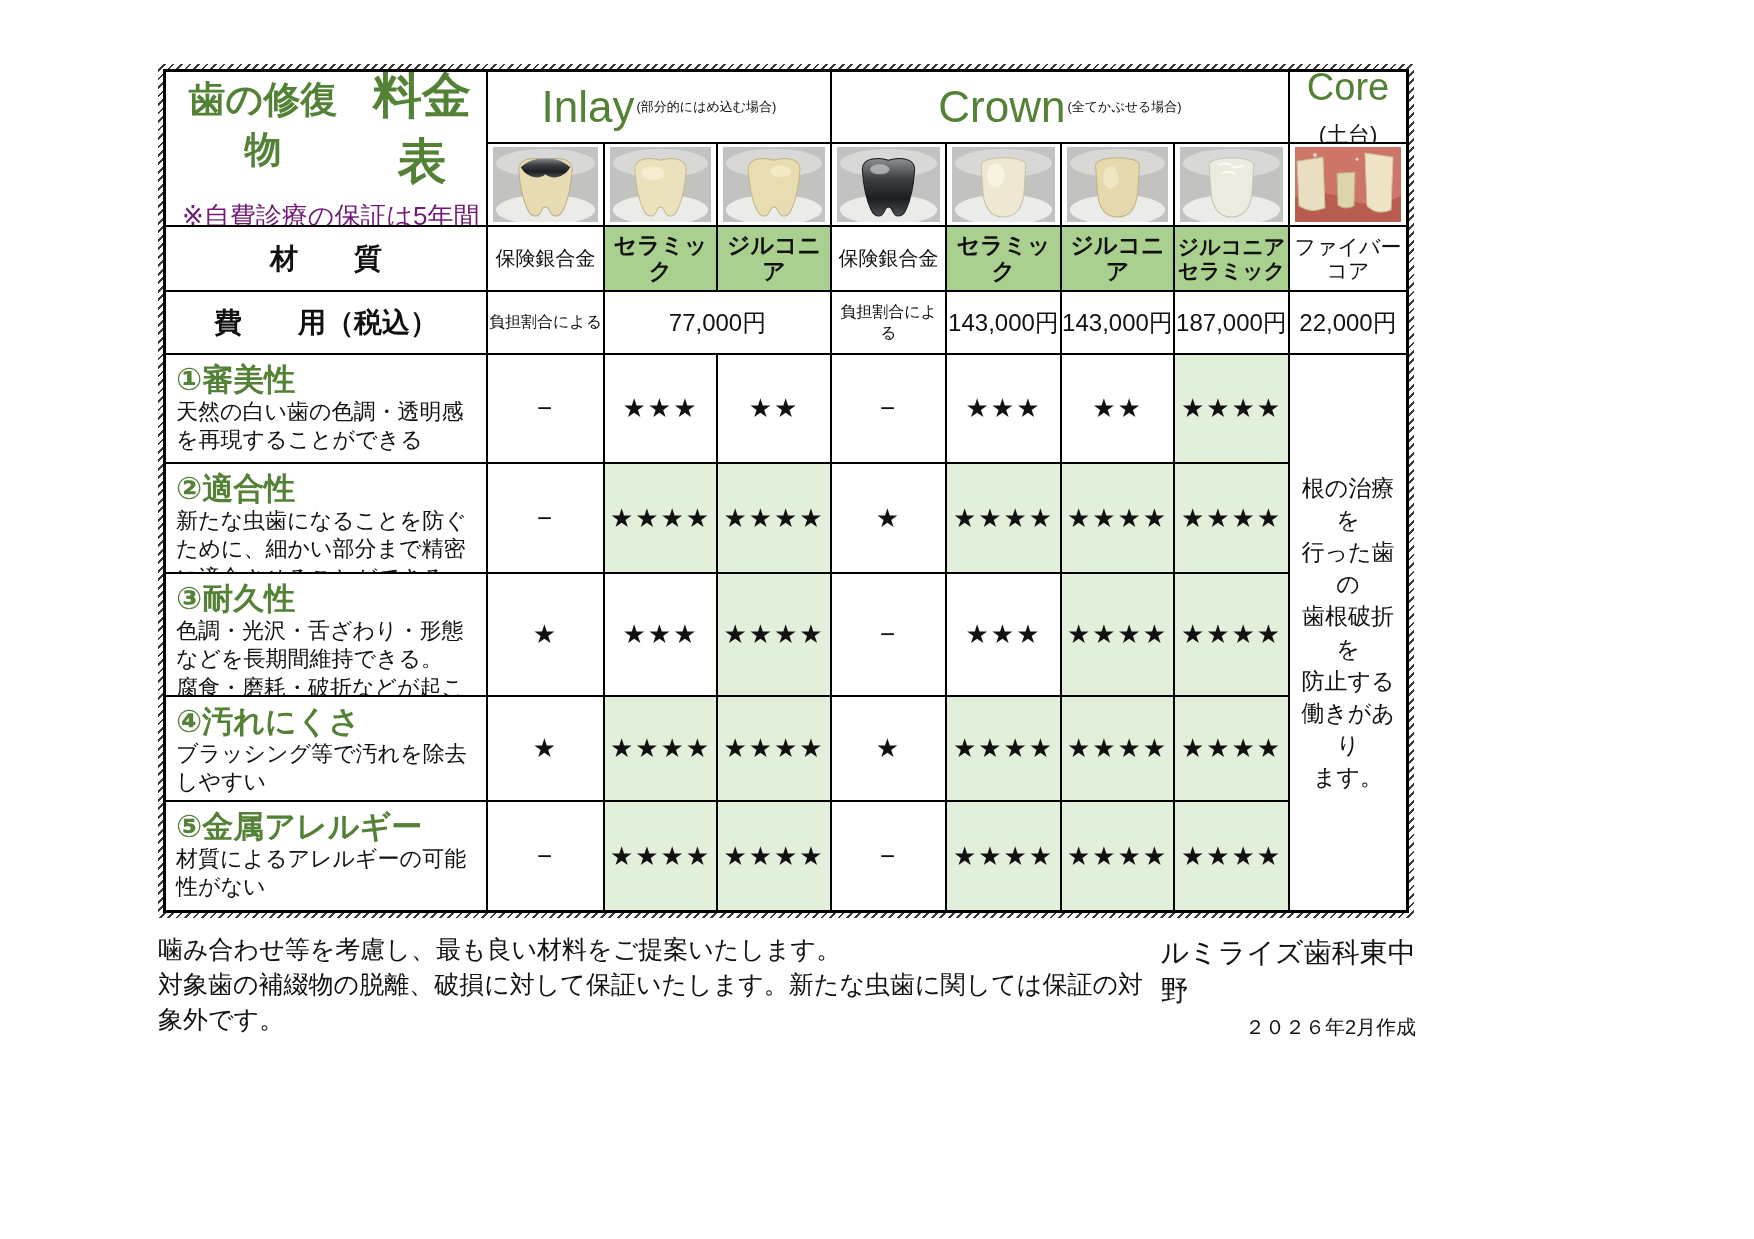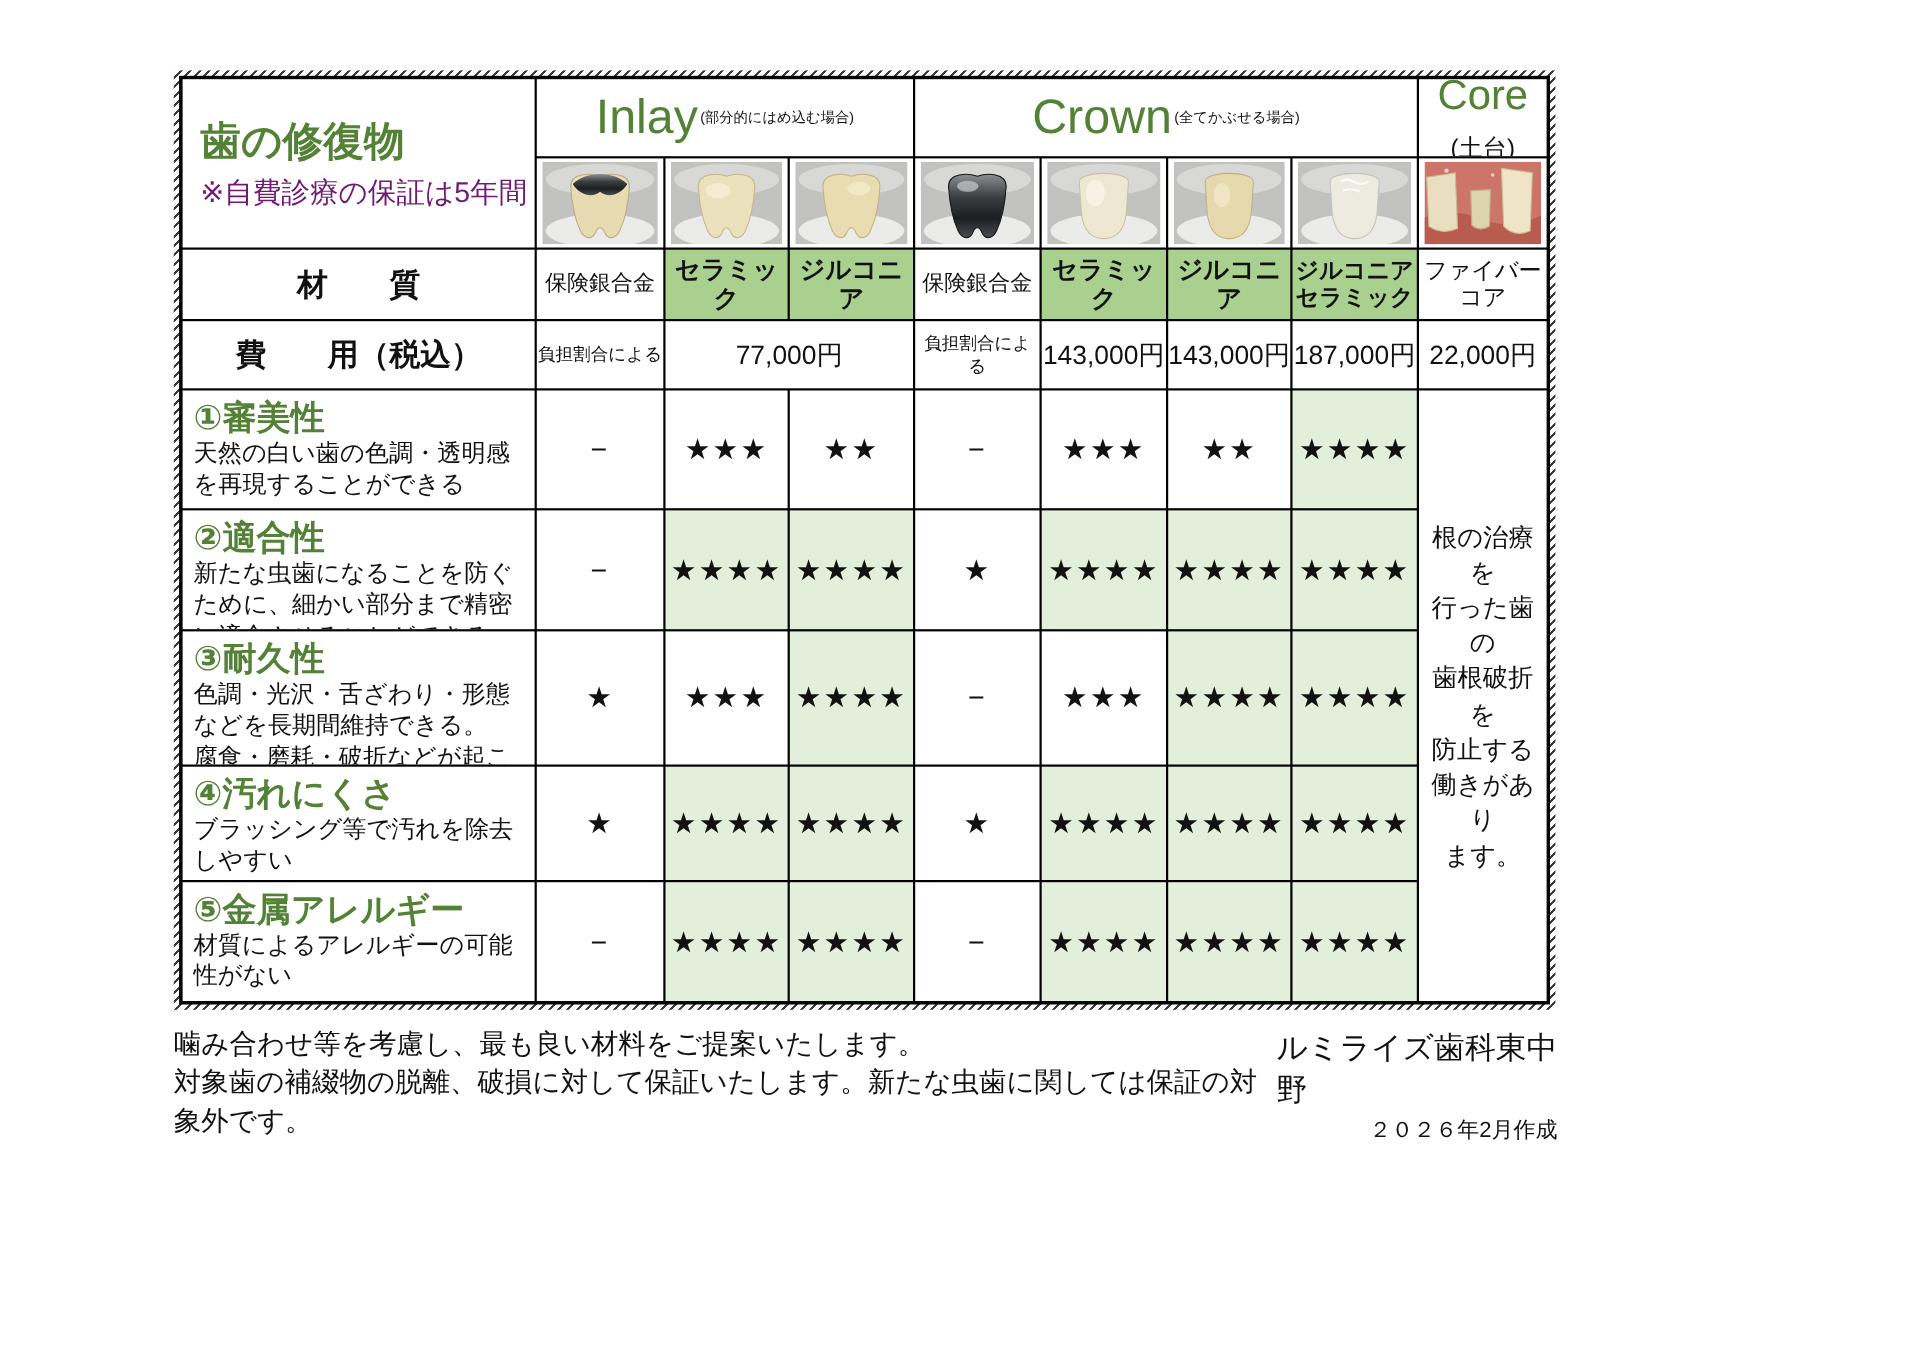--- a/index.html
+++ b/index.html
@@ -71,20 +71,21 @@
 </head>
 <body>
 
 <div class="page">
   <div class="table-wrap">
     <div class="grid" id="grid">
 
       <div class="cell title-cell" style="grid-area:1/1/3/2">
         <div class="title-line">
           <span class="title-small">歯の修復物</span>
+          <span class="title-big">料金表</span>
         </div>
         <div class="title-note">※自費診療の保証は5年間</div>
       </div>
 
       <div class="cell ghead" style="grid-area:1/2/2/5">
         <span class="gname">Inlay</span>
           <span class="gsub">(部分的にはめ込む場合)</span>
       </div>
 
       <div class="cell ghead" style="grid-area:1/5/2/9">

